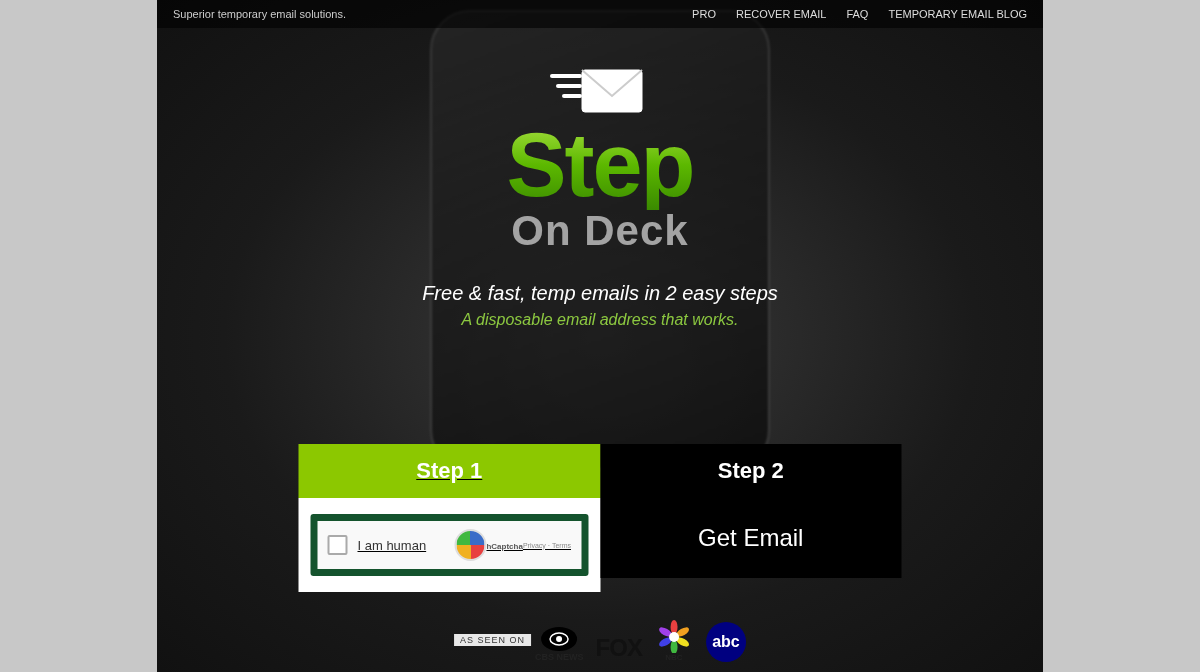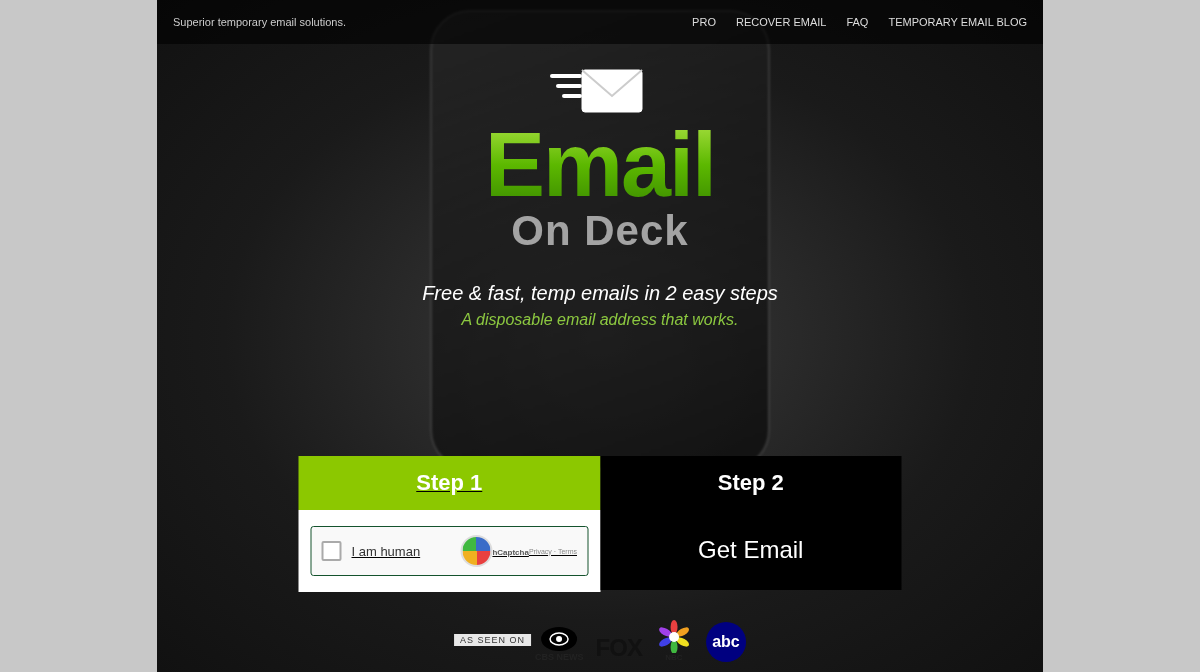--- a/index.html
+++ b/index.html
@@ -20,21 +20,21 @@
       background: #1a1a1a;
       overflow: hidden;
     }
 
     
     .header {
       position: absolute;
       top: 0;
       left: 0;
       right: 0;
-      height: 44px;
+      height: 28px;
       display: flex;
       align-items: center;
       justify-content: space-between;
       padding: 0 16px;
       background: rgba(0,0,0,0.6);
       z-index: 10;
     }
 
     .header-tagline {
       color: #ccc;
@@ -179,21 +179,21 @@
       align-items: center;
       justify-content: center;
     }
 
     
     .captcha-box {
       display: flex;
       align-items: center;
       justify-content: space-between;
       width: 100%;
-      border: 1px solid #14532d;
+      border: 7px solid #14532d;
       border-radius: 3px;
       padding: 8px 10px;
       background: #f9f9f9;
     }
 
     .captcha-left {
       display: flex;
       align-items: center;
       gap: 10px;
     }
@@ -358,21 +358,21 @@
 
         <line x1="2" y1="16" x2="30" y2="16" stroke="white" stroke-width="4" stroke-linecap="round"></line>
         <line x1="8" y1="26" x2="30" y2="26" stroke="white" stroke-width="4" stroke-linecap="round"></line>
         <line x1="14" y1="36" x2="30" y2="36" stroke="white" stroke-width="4" stroke-linecap="round"></line>
 
         <rect x="32" y="10" width="60" height="42" rx="3" fill="white" stroke="white" stroke-width="1"></rect>
 
         <polyline points="32,10 62,36 92,10" fill="none" stroke="#ccc" stroke-width="2"></polyline>
       </svg>
     </div>
-    <div class="logo-text-email">Email</div>
+    <div class="logo-text-email">Step</div>
     <div class="logo-text-ondeck">On Deck</div>
     <div class="tagline-main">Free &amp; fast, temp emails in 2 easy steps</div>
     <div class="tagline-sub">A disposable email address that works.</div>
   </div>
 
   <div class="steps-section">
 
     <div class="step-column">
       <div class="step-header step-header-1">
         <span class="step-header-label">Step 1</span>

